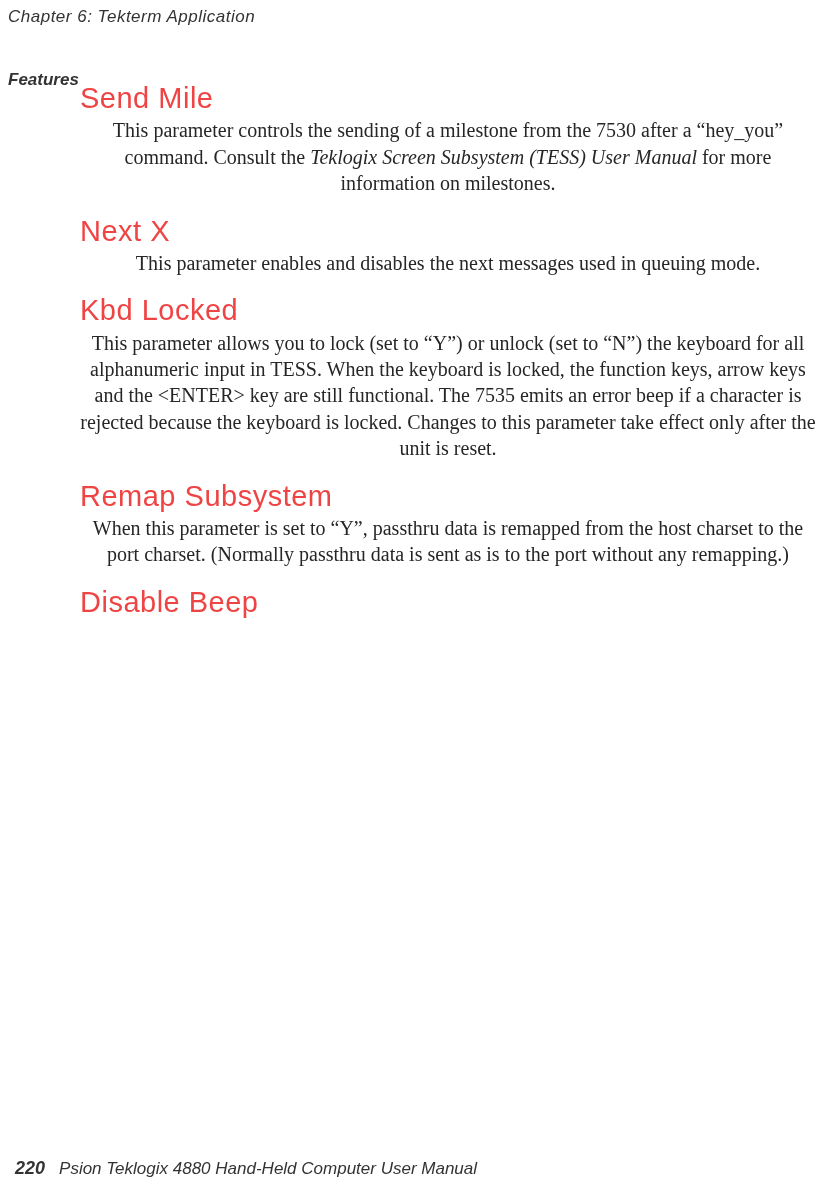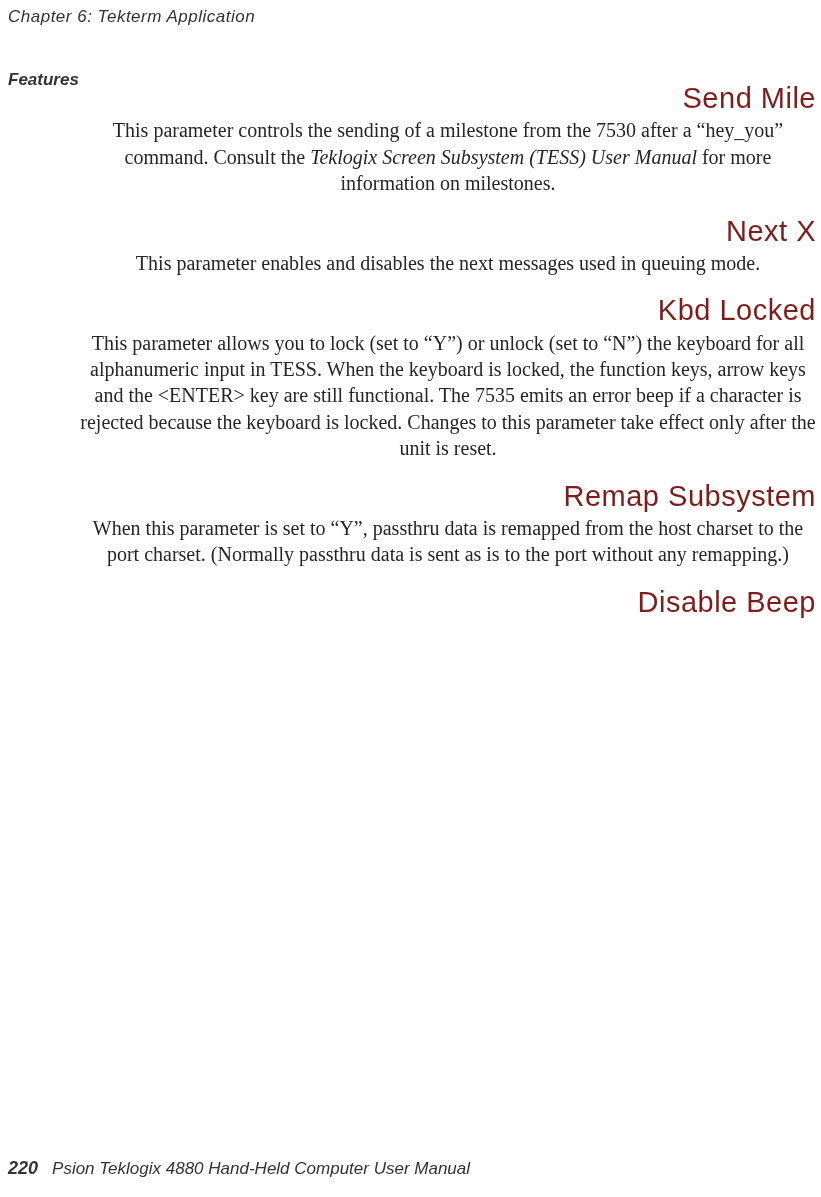--- a/index.html
+++ b/index.html
@@ -43,26 +43,25 @@
       position: absolute;
       top: 82px;
       left: 80px;
       right: 8px;
       width: 736px;
     }
     h3.section-heading {
       font-family: "Arial Narrow", "Helvetica Condensed", Arial, sans-serif;
       font-weight: 400;
       font-stretch: condensed;
-      color: #7f1d1d;
+      color: #ef4444;
       font-size: 29px;
       letter-spacing: 0.5px;
       margin: 0 0 2px 0;
       line-height: 1.15;
-      text-align: right;
     }
     p.body {
       font-family: "Times New Roman", Times, serif;
       font-size: 20px;
       line-height: 1.32;
       color: #262626;
       margin: 0 0 18px 0;
       text-align: center;
     }
     p.body .ital { font-style: italic; }
@@ -74,20 +73,21 @@
       font-family: Arial, Helvetica, sans-serif;
       font-style: italic;
       font-size: 17px;
       color: #333;
     }
     .footer .pg {
       font-weight: bold;
       font-style: italic;
       margin-right: 14px;
       font-size: 18px;
+      margin-left: 7px;
     }
   </style>
 </head>
 <body>
 
 <div class="page">
 
   <div class="running-head">
     <div class="line1">Chapter  6:  Tekterm Application</div>
     <div class="line2">Features</div>

